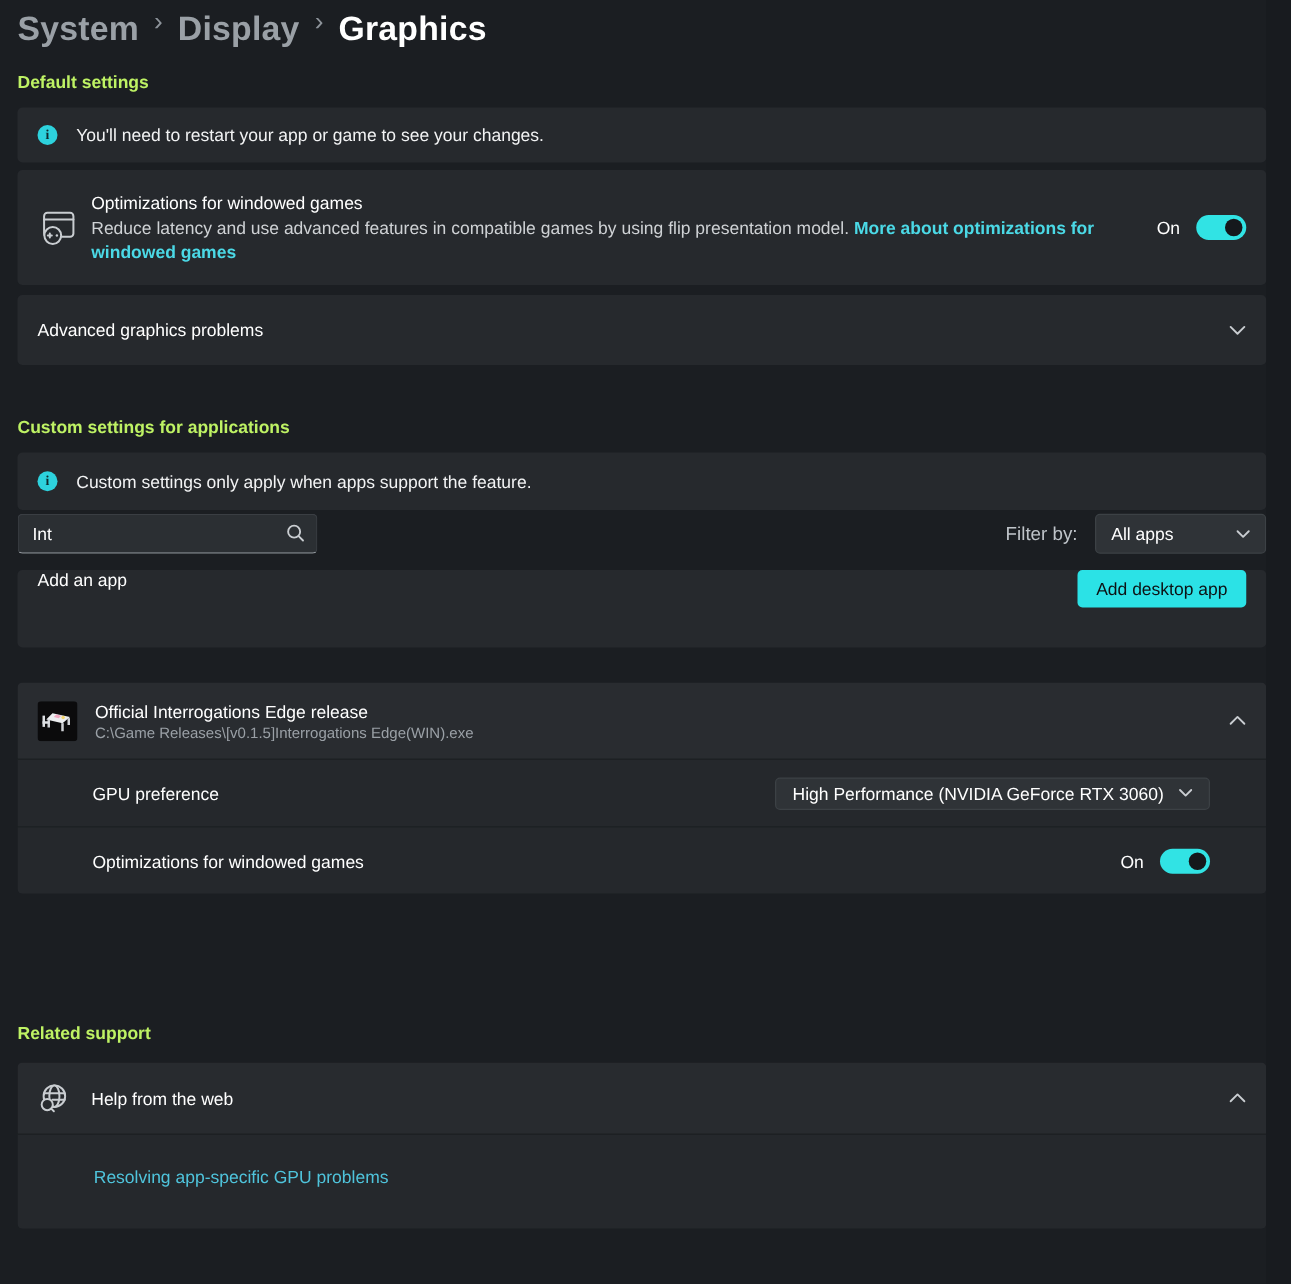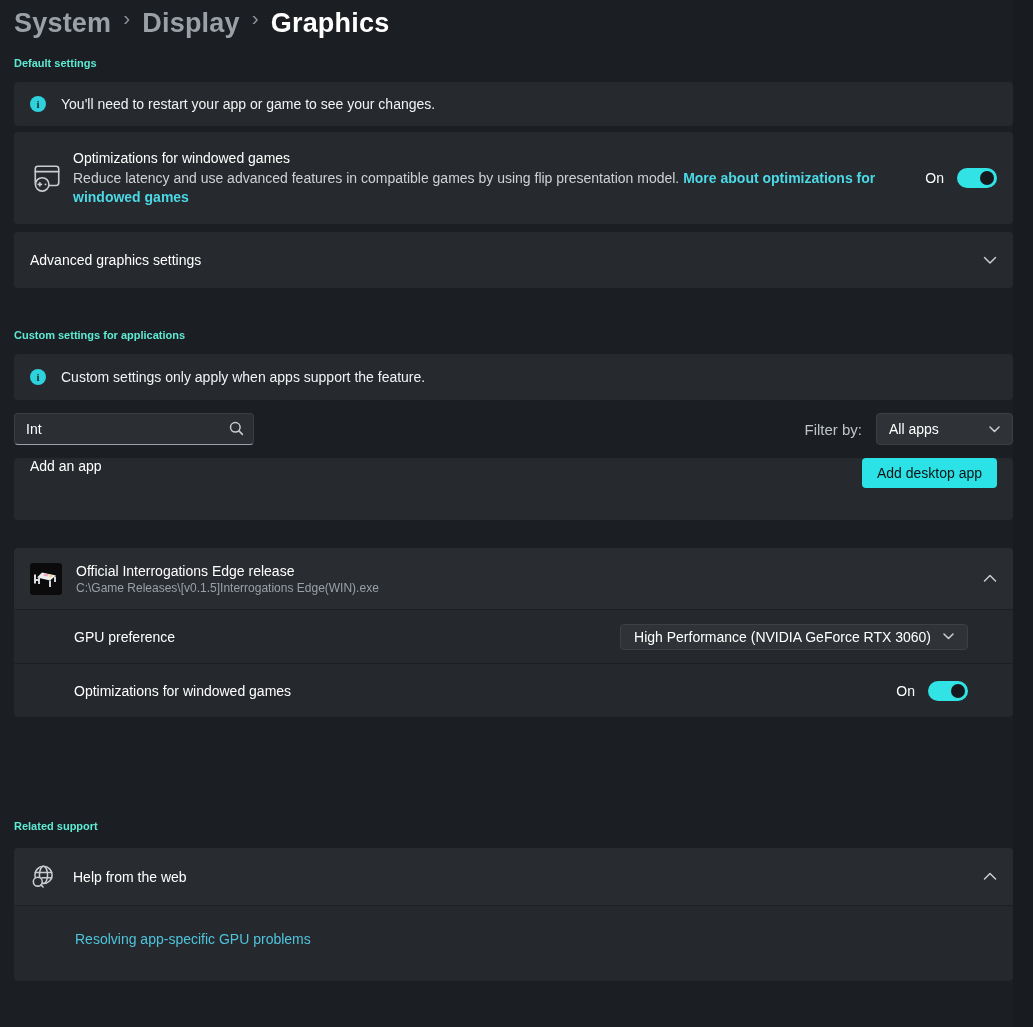--- a/index.html
+++ b/index.html
@@ -14,21 +14,21 @@
   .gutter { position:absolute; top:0; right:0; width:20px; height:1027px; background:#181b1f; }
   .page { width:999px; margin-left:14px; }
 
   
   .breadcrumb { padding-top:8px; height:42px; display:flex; align-items:flex-start; }
   .crumb { font-size:27px; font-weight:600; letter-spacing:.2px; }
   .crumb.dim { color:#9aa0a6; cursor:pointer; }
   .crumb.current { color:#ffffff; }
   .sep { font-size:21px; color:#8d939a; margin:0 12px; transform:translateY(-2px); }
 
-  .section-label { font-size:11px; font-weight:700; color:#5eead4; margin-top:15px; margin-bottom:13px; }
+  .section-label { font-size:14px; font-weight:700; color:#bef264; margin-top:15px; margin-bottom:13px; }
   .section-label.custom { margin-top:41px; }
   .section-label.related { margin-top:103px; margin-bottom:16px; }
 
   .infobar {
     height:44px; background:#26292d; border-radius:4px;
     display:flex; align-items:center; padding:0 16px;
   }
   .infobar.tall { height:46px; }
   .info-icon {
     width:16px; height:16px; border-radius:50%; background:#2dd2dd;
@@ -56,21 +56,21 @@
   .toggle .knob {
     position:absolute; right:3px; top:3px; width:14px; height:14px;
     border-radius:50%; background:#15181c;
   }
 
   
   .expander { margin-top:8px; height:56px; display:flex; align-items:center; padding:0 16px; cursor:pointer; }
   .chev { margin-left:auto; display:flex; align-items:center; }
 
   
-  .toolbar { margin-top:13px; height:32px; display:flex; }
+  .toolbar { margin-top:3px; height:32px; display:flex; }
   .searchbox { position:relative; width:240px; height:32px; }
   .searchbox input {
     width:100%; height:100%; background:#2b2f33;
     border:1px solid #3a3e43; border-bottom:1px solid #9aa0a6; border-radius:4px;
     color:#ffffff; font-size:14px; padding:0 34px 0 11px; outline:none;
     font-family:"Liberation Sans","DejaVu Sans",sans-serif;
   }
   .search-glyph { position:absolute; right:10px; top:8px; cursor:pointer; }
   .filter-group { margin-left:auto; display:flex; align-items:center; }
   .filter-label { font-size:15px; color:#bfc4c9; margin-right:14px; }
@@ -155,21 +155,21 @@
     </div>
     <div class="control">
       <span class="state-label">On</span>
       <span class="toggle">
           <span class="knob"></span>
         </span>
     </div>
   </div>
 
   <div class="card expander">
-    <span class="row-title">Advanced graphics settings</span>
+    <span class="row-title">Advanced graphics problems</span>
     <span class="chev">
       <svg class="stroke-ic" width="14" height="9" viewBox="0 0 14 9">
           <polyline points="1.5,1.5 7,7 12.5,1.5"></polyline>
         </svg>
     </span>
   </div>
 
   <h2 class="section-label custom">Custom settings for applications</h2>
 
   <div class="infobar tall">

